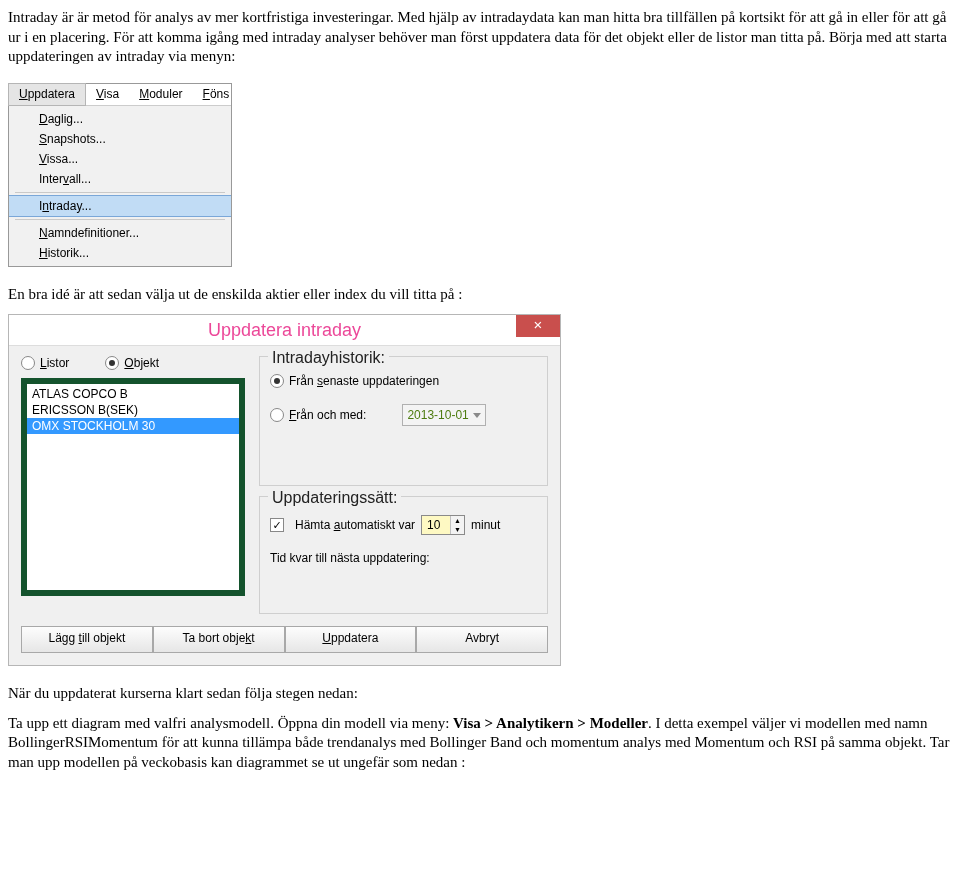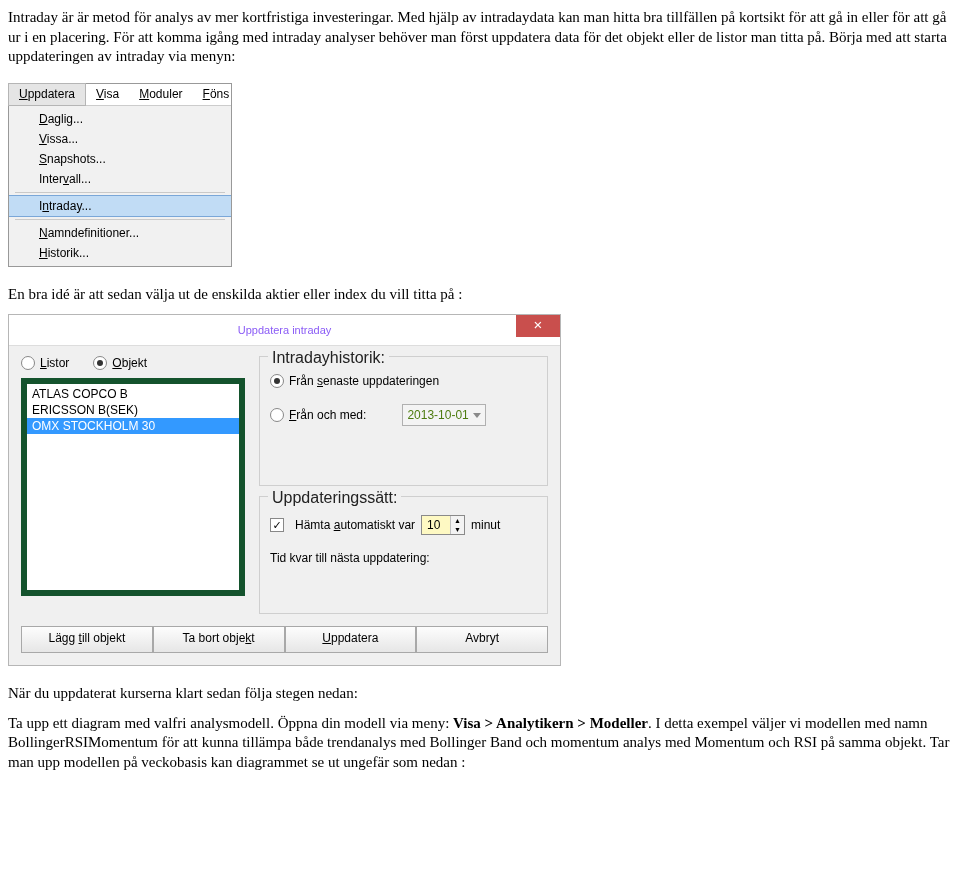--- a/index.html
+++ b/index.html
@@ -70,21 +70,21 @@
   }
   .titlebar {
     display: flex;
     align-items: center;
     justify-content: center;
     background: #fff;
     border-bottom: 1px solid #ddd;
     position: relative;
     height: 30px;
   }
-  .titlebar-title { color: #8b5cf6; font-size: 11px; }
+  .titlebar-title { color: #ec4899; font-size: 18px; }
   .close-btn {
     position: absolute;
     right: 0;
     top: 0;
     width: 44px;
     height: 22px;
     background: #c94f4d;
     color: #fff;
     text-align: center;
     line-height: 20px;
@@ -106,21 +106,21 @@
     top: -8px;
     left: 8px;
     background: #f0f0f0;
     padding: 0 4px;
     font-size: 16px;
     color: #222;
   }
   .left-col { width: 224px; }
   .right-col { flex: 1; display: flex; flex-direction: column; gap: 10px; }
 
-  .radio-row { display: flex; gap: 24px; margin-bottom: 8px; }
+  .radio-row { display: flex; gap: 36px; margin-bottom: 8px; }
   .radio { display: inline-flex; align-items: center; gap: 5px; }
   .radio-dot {
     width: 12px; height: 12px; border: 1px solid #888; border-radius: 50%;
     display: inline-flex; align-items: center; justify-content: center;
     background: #fff;
   }
   .radio-dot.checked::after {
     content: ""; width: 6px; height: 6px; background: #333; border-radius: 50%;
   }
   .ul { text-decoration: underline; }
@@ -194,22 +194,22 @@
 
 <div class="menu-fig">
   <div class="menubar">
     <div class="item active"><span class="ul">U</span>ppdatera</div>
     <div class="item"><span class="ul">V</span>isa</div>
     <div class="item"><span class="ul">M</span>oduler</div>
     <div class="item"><span class="ul">F</span>öns</div>
   </div>
   <div class="dropdown">
     <div class="dd-item"><span class="ul">D</span>aglig...</div>
+    <div class="dd-item"><span class="ul">S</span>napshots...</div>
     <div class="dd-item"><span class="ul">V</span>issa...</div>
-    <div class="dd-item"><span class="ul">S</span>napshots...</div>
     <div class="dd-item">Inter<span class="ul">v</span>all...</div>
     <div class="dd-sep"></div>
     <div class="dd-item hover">I<span class="ul">n</span>traday...</div>
     <div class="dd-sep"></div>
     <div class="dd-item"><span class="ul">N</span>amndefinitioner...</div>
     <div class="dd-item"><span class="ul">H</span>istorik...</div>
   </div>
 </div>
 
 <p>En bra idé är att sedan välja ut de enskilda aktier eller index du vill titta på :</p>

